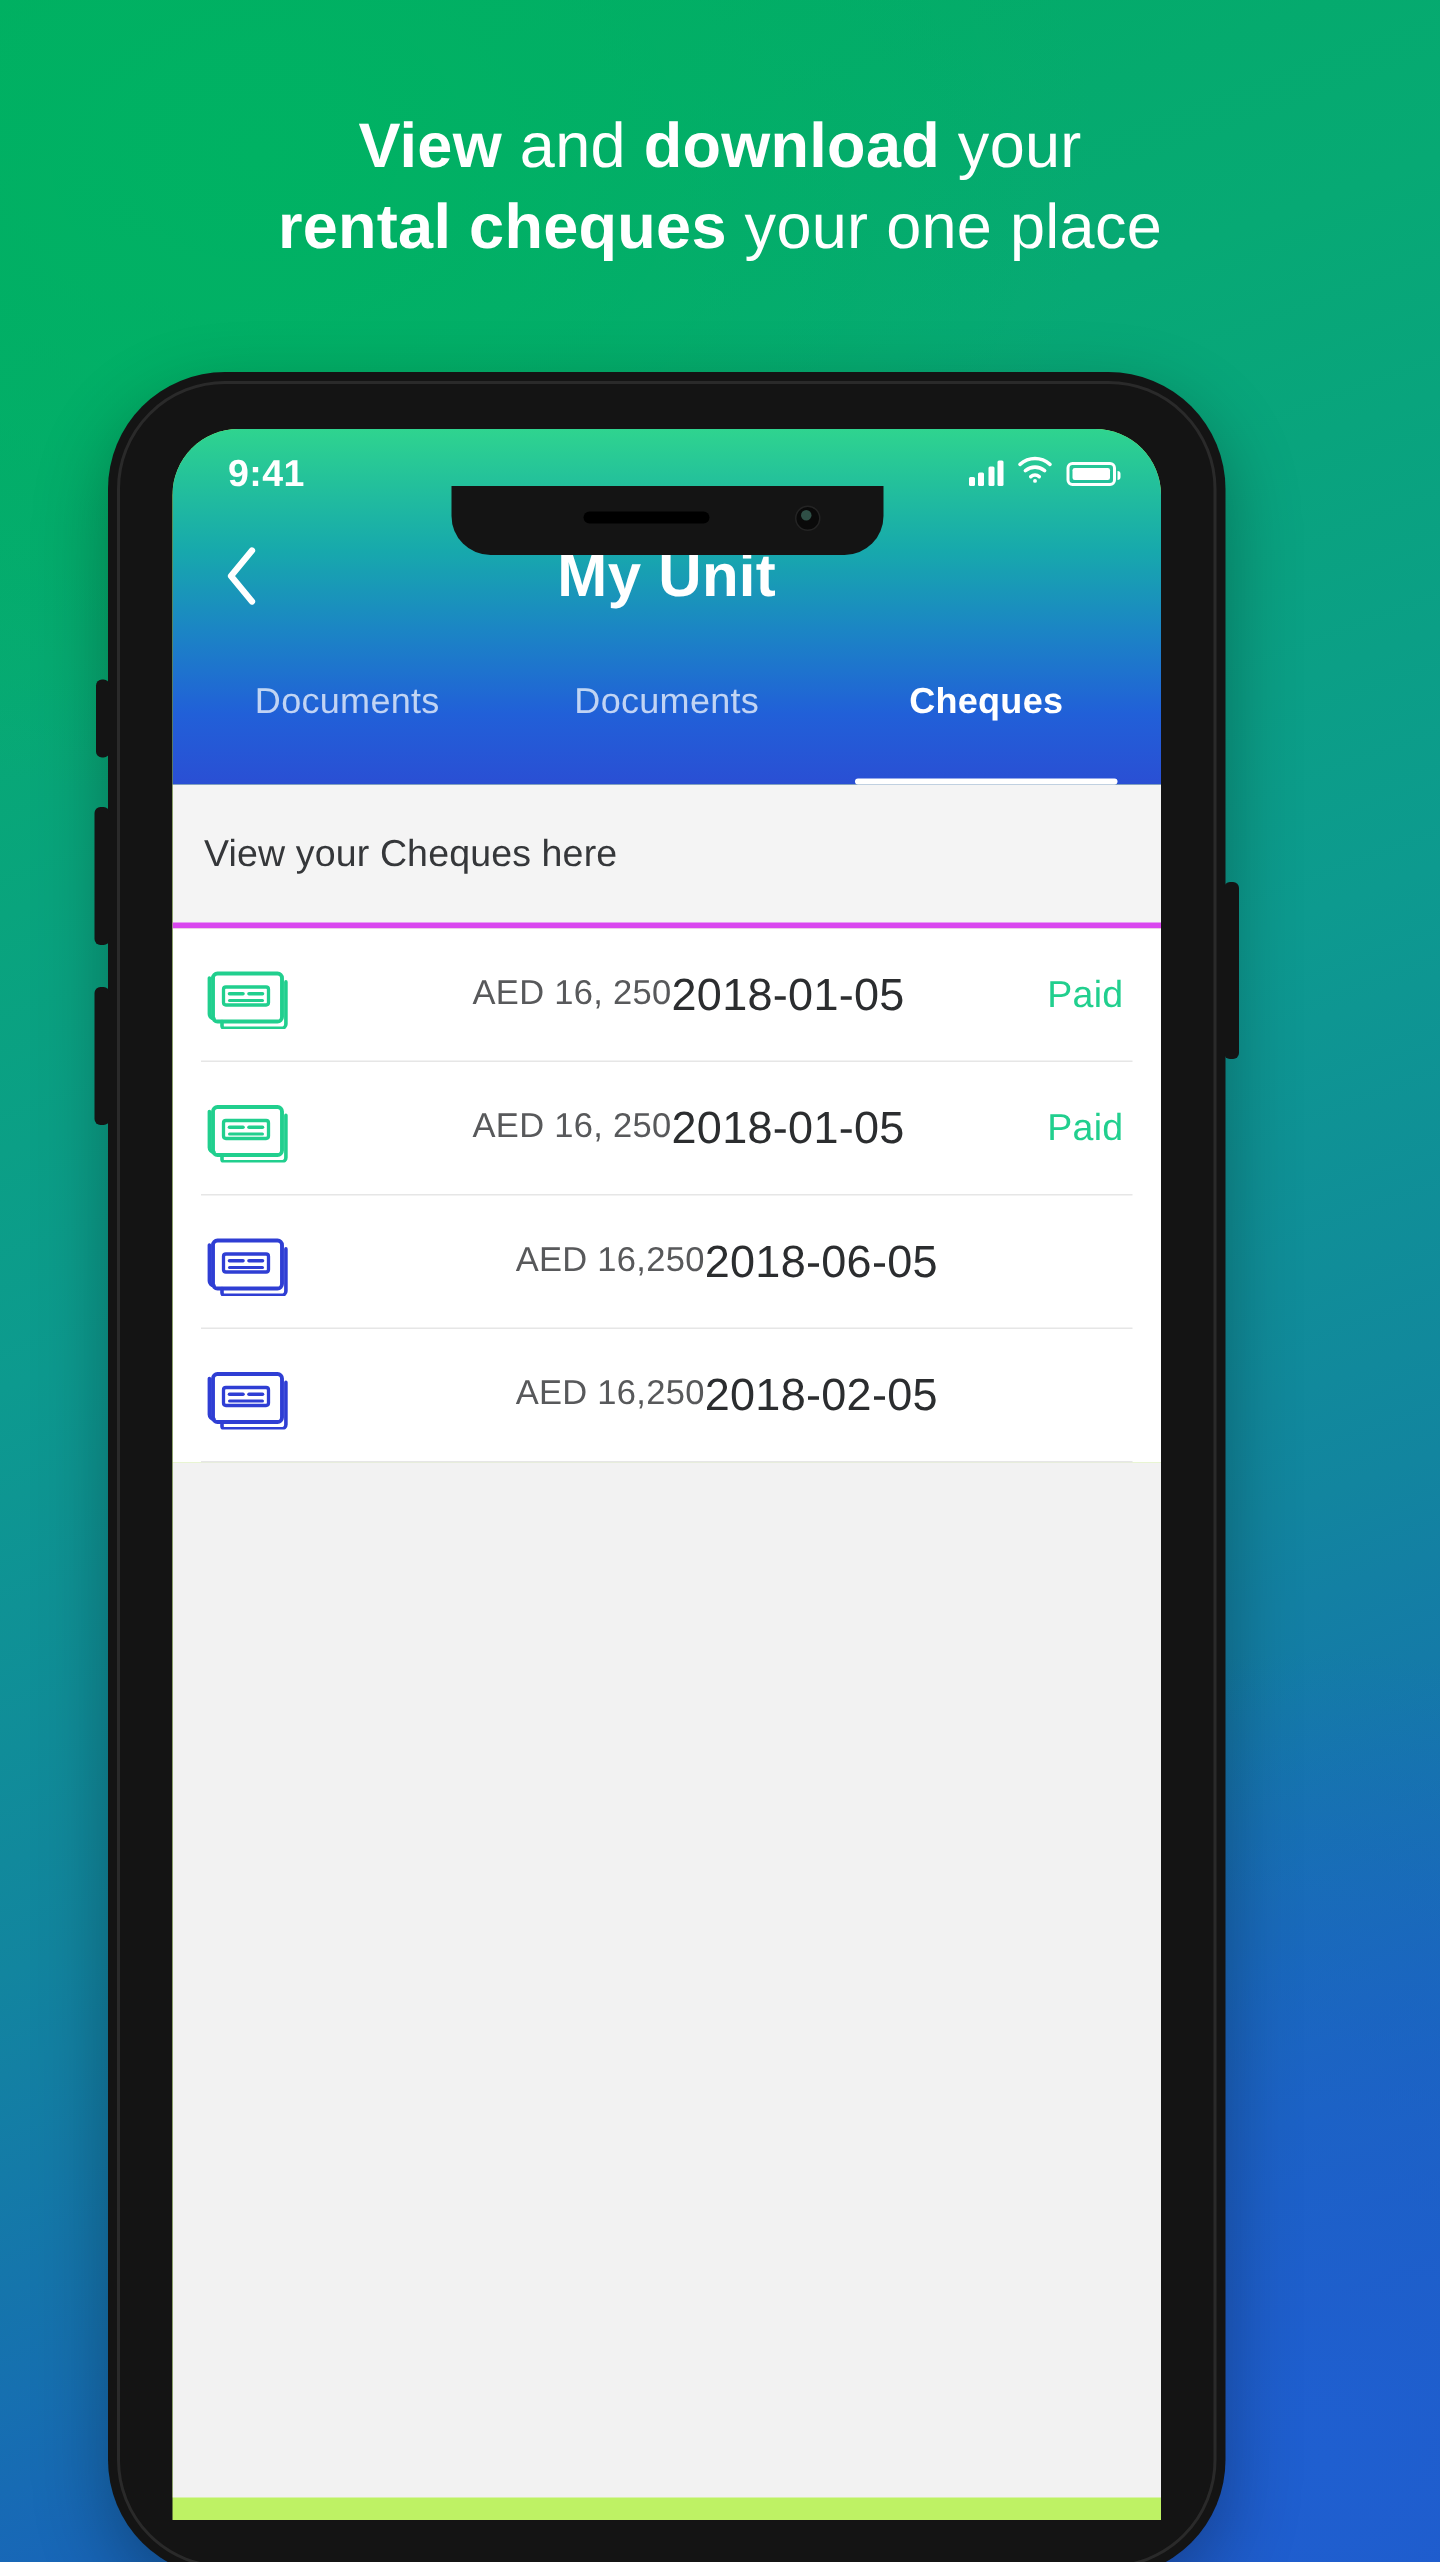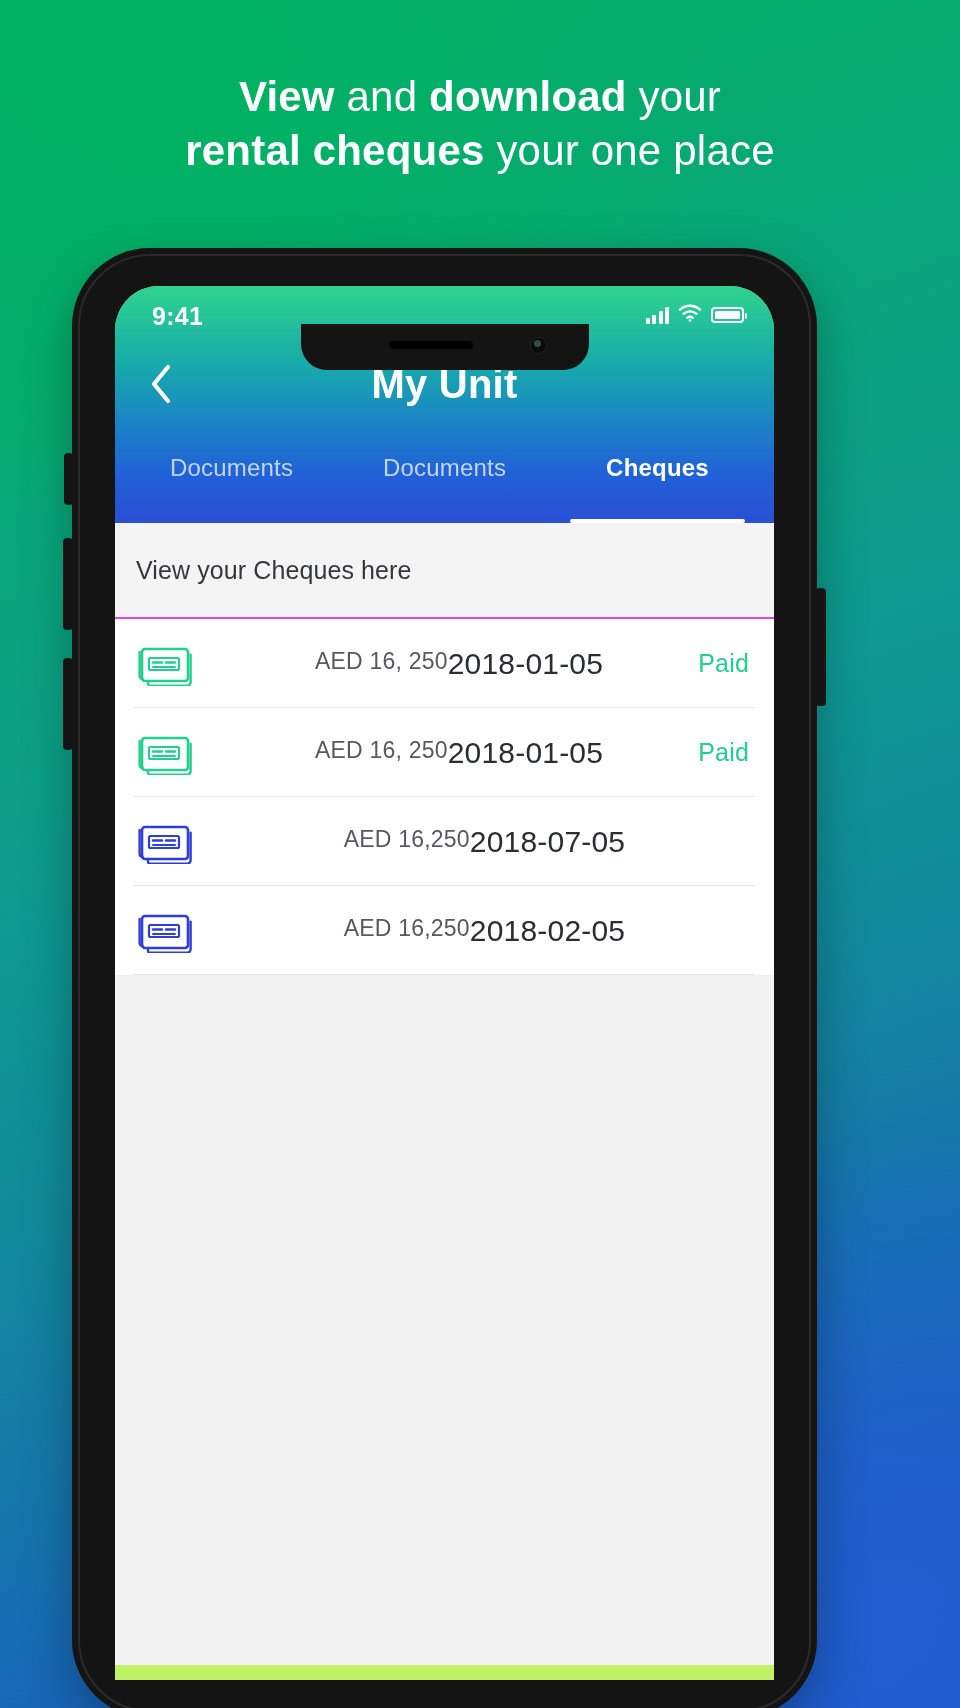--- a/index.html
+++ b/index.html
@@ -247,21 +247,21 @@
   }
   .tab.active .tab-underline { background: #ffffff; }
 
   
   #section-header {
     background: #f4f4f4;
     height: 96px;
     display: flex;
     align-items: center;
     padding-left: 21px;
-    border-bottom: 2px solid #d946ef;
+    border-bottom: 4px solid #d946ef;
   }
   #section-header-text {
     color: #35373a;
     font-size: 25px;
     font-weight: 400;
     letter-spacing: 0.1px;
   }
 
   
   #cheque-list {
@@ -454,21 +454,21 @@
               <rect x="11" y="16" width="30" height="12" rx="1.6" stroke="#2f3ed4" stroke-width="2.2" fill="none"></rect>
               <line x1="15" y1="20.5" x2="24" y2="20.5" stroke="#2f3ed4" stroke-width="2.4" stroke-linecap="round"></line>
               <line x1="28" y1="20.5" x2="37" y2="20.5" stroke="#2f3ed4" stroke-width="2.4" stroke-linecap="round"></line>
               <line x1="15" y1="25" x2="37" y2="25" stroke="#2f3ed4" stroke-width="2" stroke-linecap="round"></line>
               <path d="M1.6 10 v24 a3 3 0 0 0 3 3" stroke="#2f3ed4" stroke-width="2.4" stroke-linecap="round"></path>
               <path d="M10 39 v3 a1.6 1.6 0 0 0 1.6 1.6 h38 a3 3 0 0 0 3 -3 v-28" stroke="#2f3ed4" stroke-width="2.4" stroke-linecap="round" fill="none"></path>
             </svg>
           </div>
           <div class="cheque-texts">
             <span class="cheque-amount">AED 16,250</span>
-            <span class="cheque-date">2018-07-05</span>
+            <span class="cheque-date">2018-06-05</span>
           </div>
           <div class="cheque-status" style="color:#2f3ed4"></div>
         </div>
 
         <div class="cheque-row">
           <div class="cheque-icon">
             <svg width="58" height="44" viewBox="0 0 58 44" fill="none">
               <path d="M7 7 h40 a3 3 0 0 1 3 3 v26 a3 3 0 0 1 -3 3 h-40 a3 3 0 0 1 -3 -3 v-26 a3 3 0 0 1 3 -3 z" stroke="#2f3ed4" stroke-width="2.6" fill="#ffffff"></path>
               <rect x="11" y="16" width="30" height="12" rx="1.6" stroke="#2f3ed4" stroke-width="2.2" fill="none"></rect>
               <line x1="15" y1="20.5" x2="24" y2="20.5" stroke="#2f3ed4" stroke-width="2.4" stroke-linecap="round"></line>

